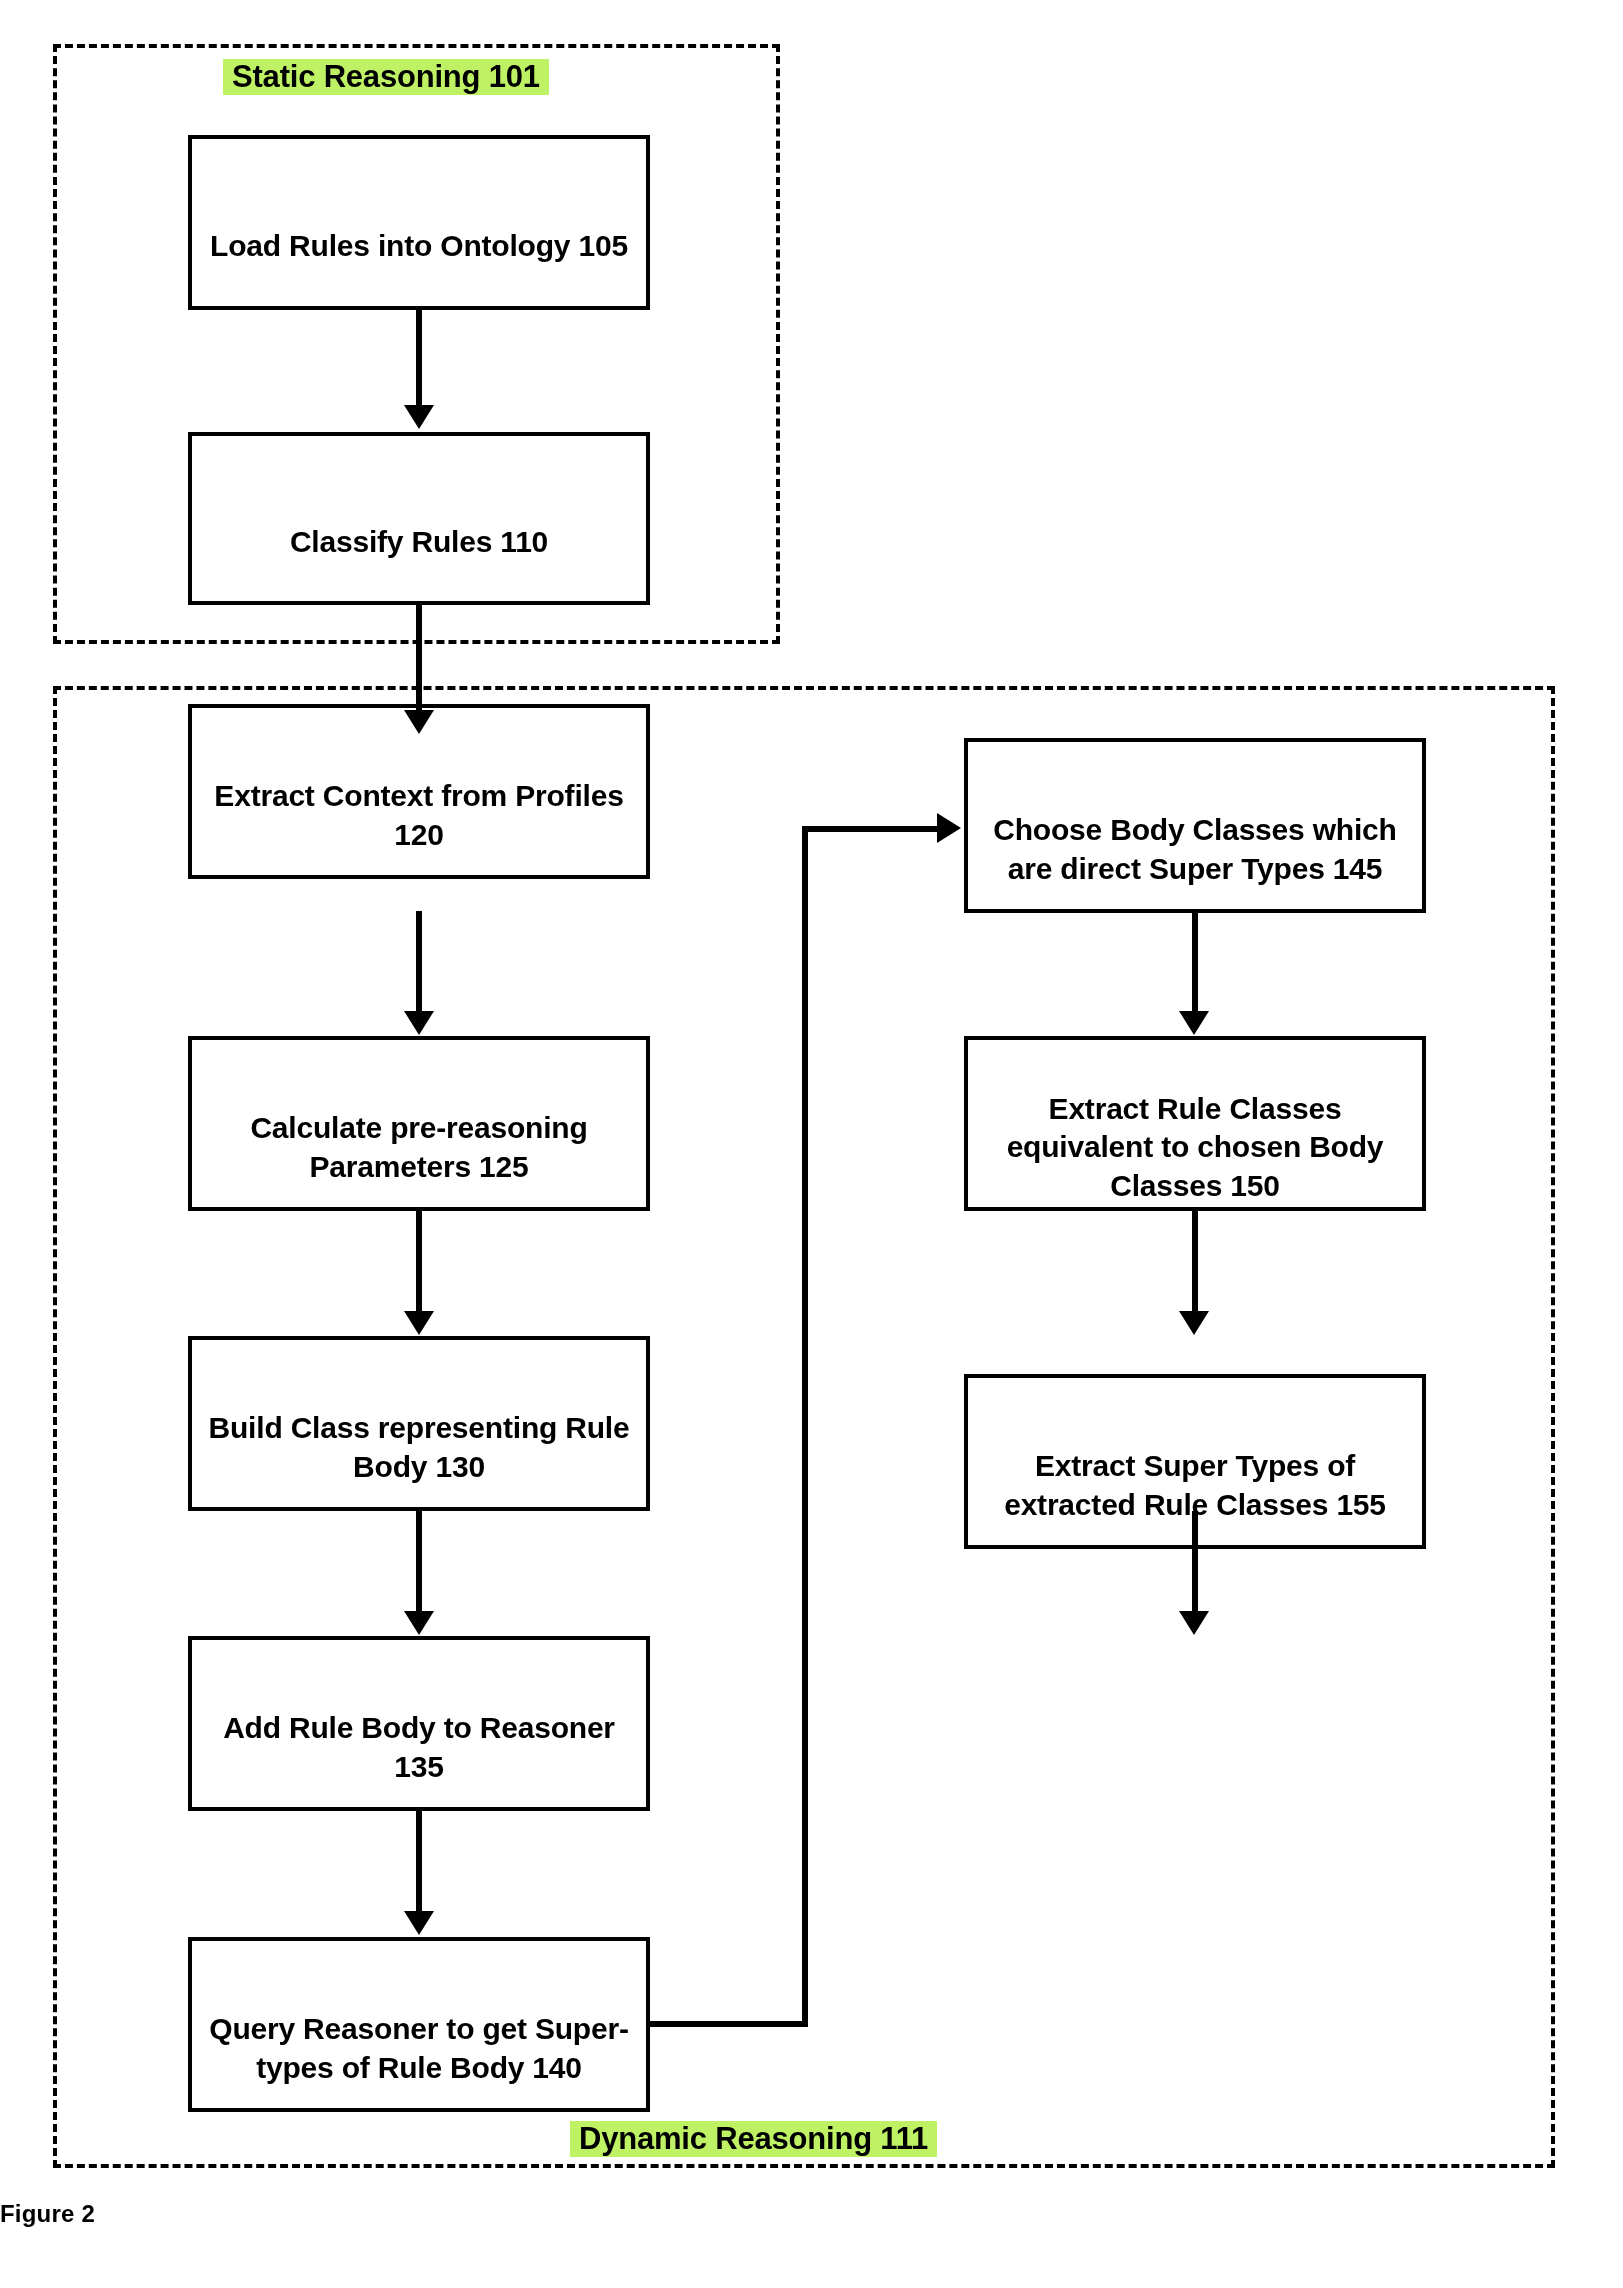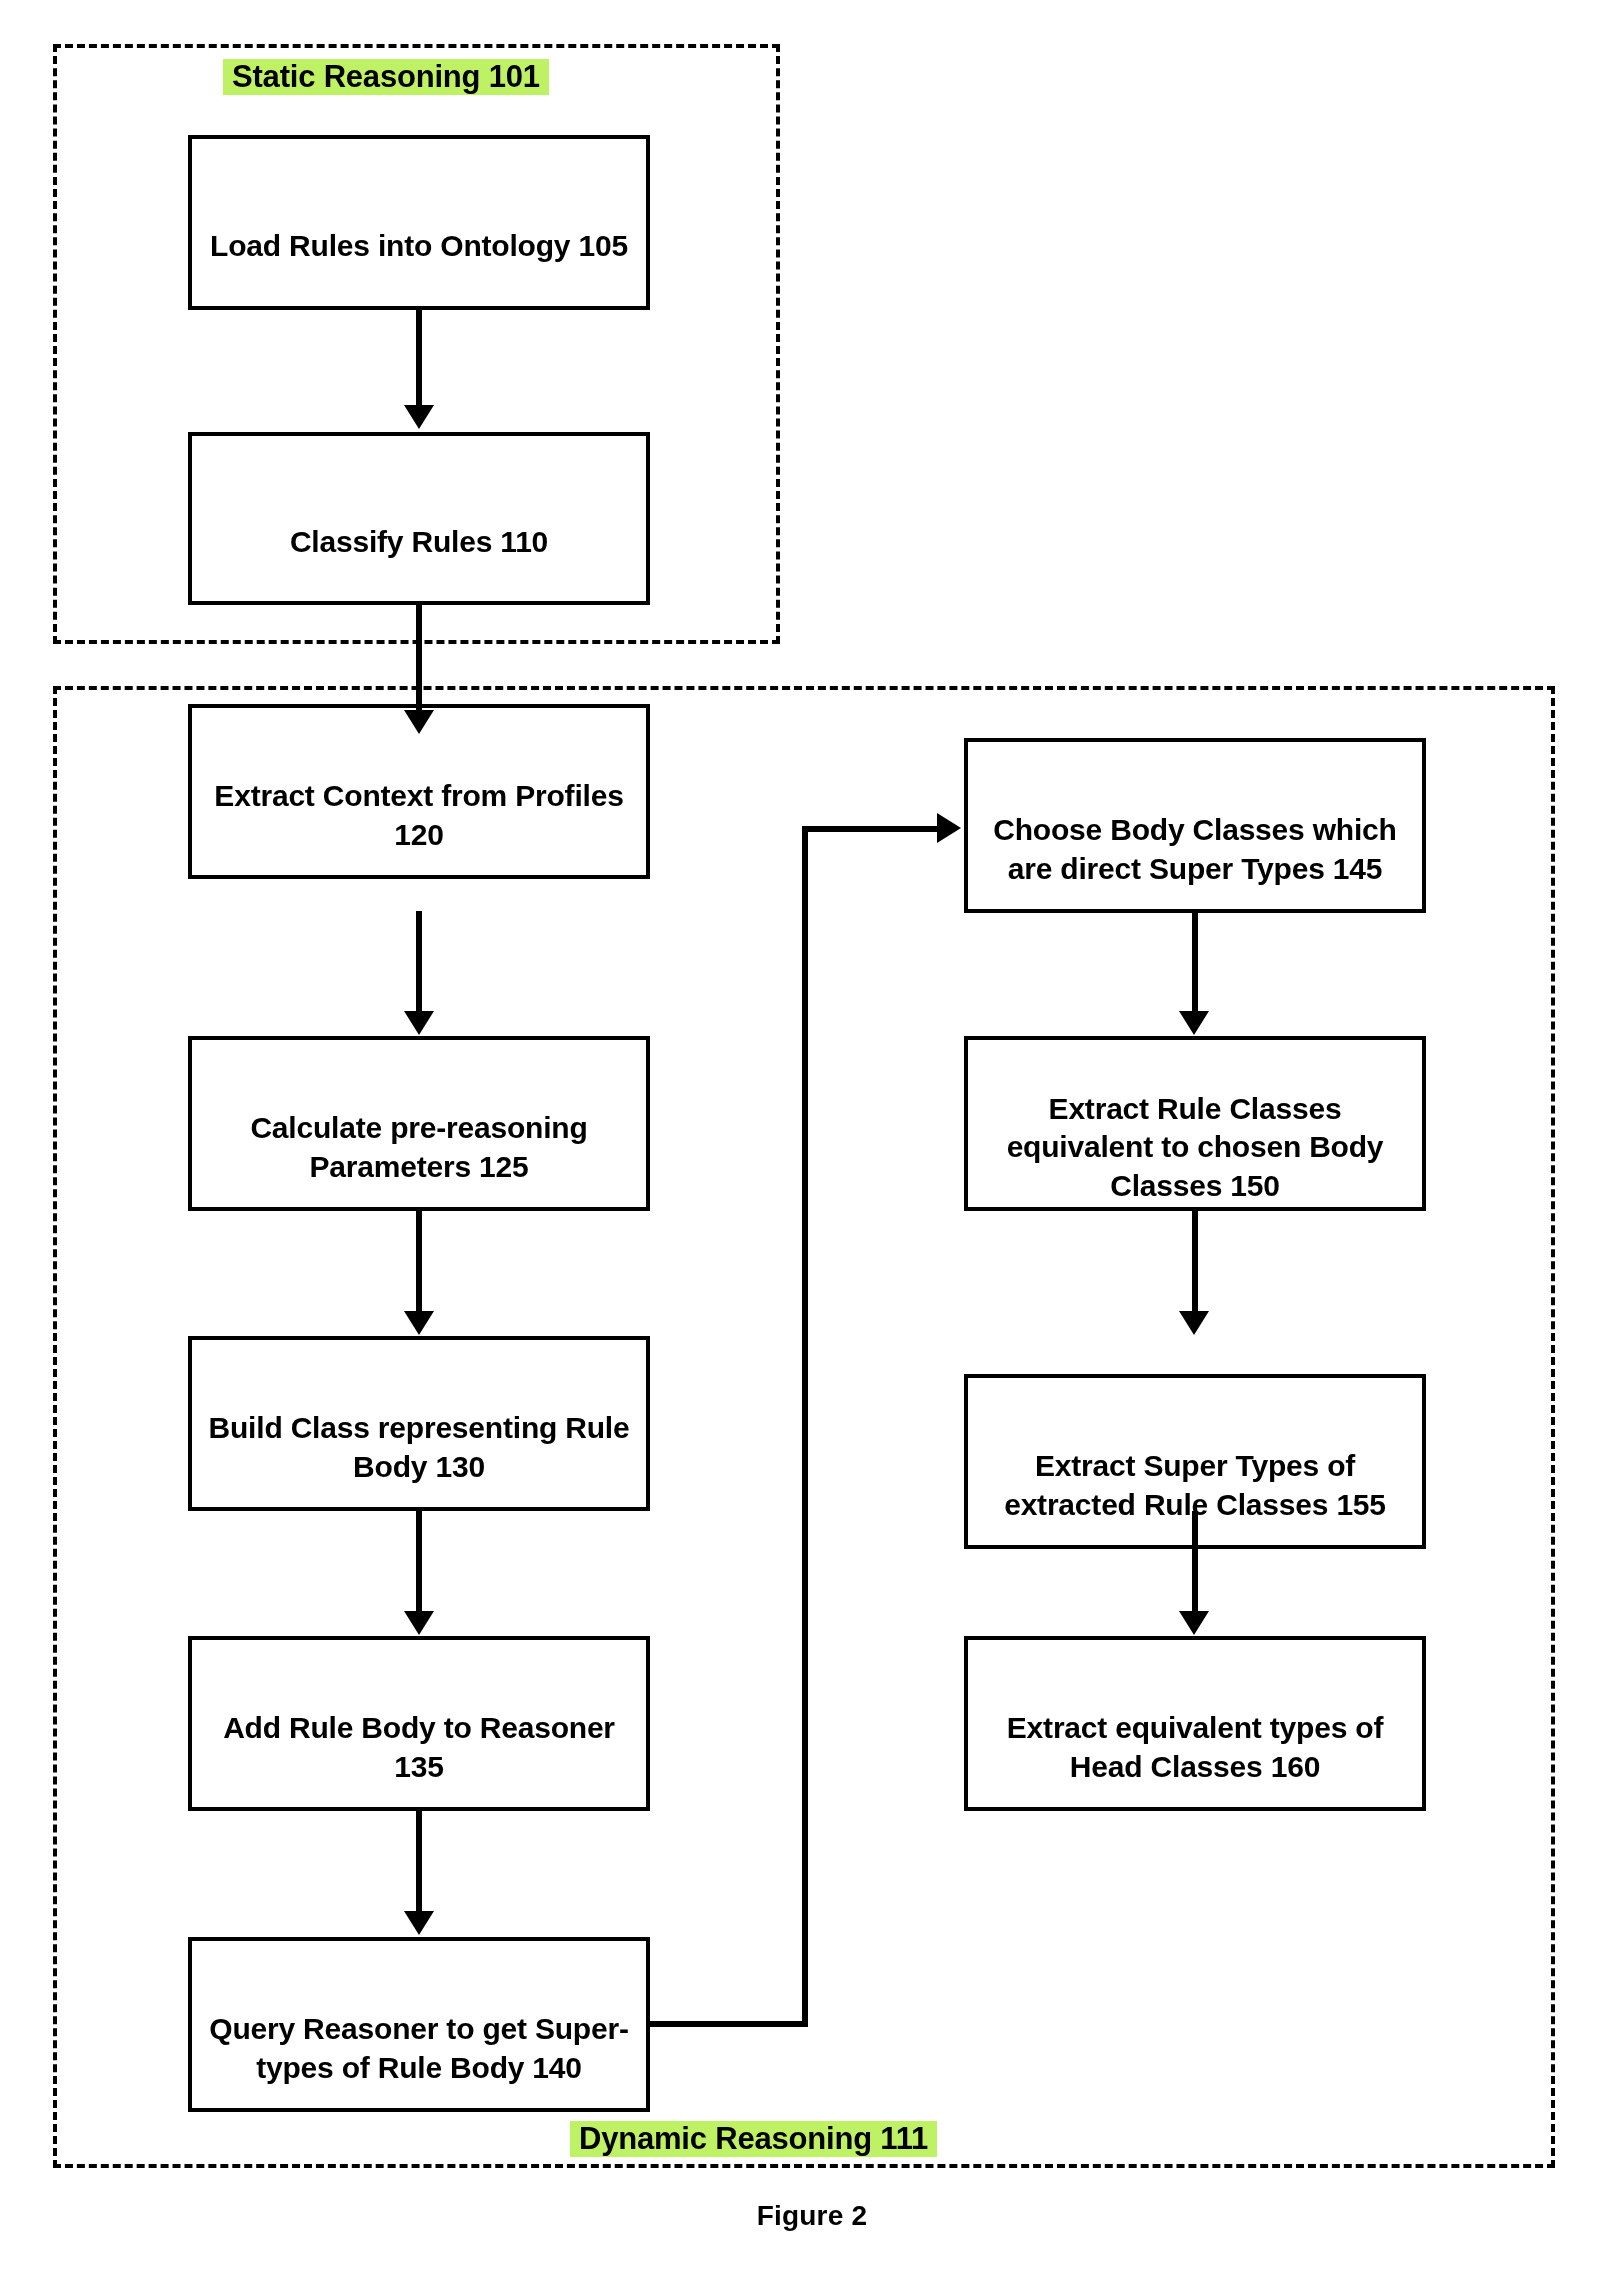--- a/index.html
+++ b/index.html
@@ -155,22 +155,21 @@
 
   #conn-155-160-line { left: 1192px; top: 1511px; height: 102px; }
   #conn-155-160-head { left: 1179px; top: 1611px; }
 
   
   #figure-caption {
     position: absolute;
     left: 0;
     right: 0;
     top: 2200px;
-    text-align: center;
-    font-size: 28px;
+    font-size: 24px;
     font-weight: bold;
     letter-spacing: 0.2px;
   }
 </style>
 </head>
 <body>
 
 <div id="canvas">
 
   <div class="group" id="group-static"></div>
@@ -212,23 +211,20 @@
   </div>
 
   <div class="node col-right" id="node-150">
     <span>Extract Rule Classes equivalent to chosen Body Classes 150</span>
   </div>
 
   <div class="node col-right" id="node-155">
     <span>Extract Super Types of extracted Rule Classes 155</span>
   </div>
 
-  <div class="node col-right" id="node-160">
-    <span>Extract equivalent types of Head Classes 160</span>
-  </div>
 
   <div class="vline" id="conn-105-110-line"></div>
   <div class="arrowhead-down" id="conn-105-110-head"></div>
 
   <div class="vline" id="conn-110-120-line"></div>
   <div class="arrowhead-down" id="conn-110-120-head"></div>
 
   <div class="vline" id="conn-120-125-line"></div>
   <div class="arrowhead-down" id="conn-120-125-head"></div>
 

